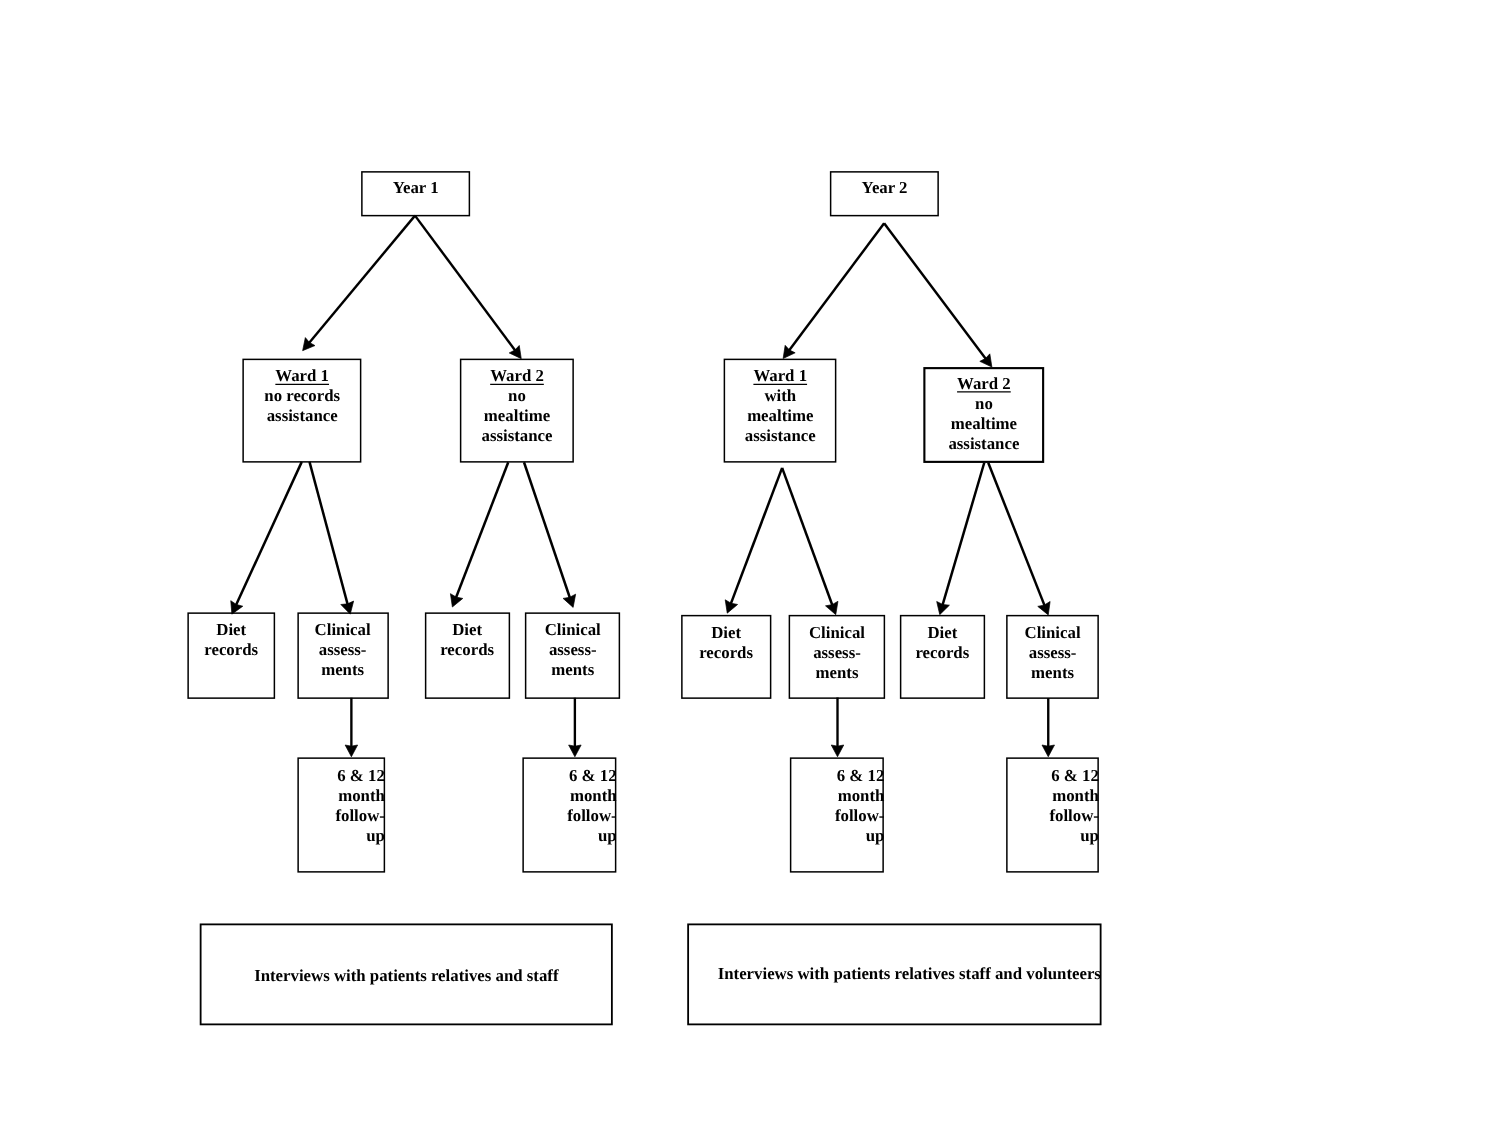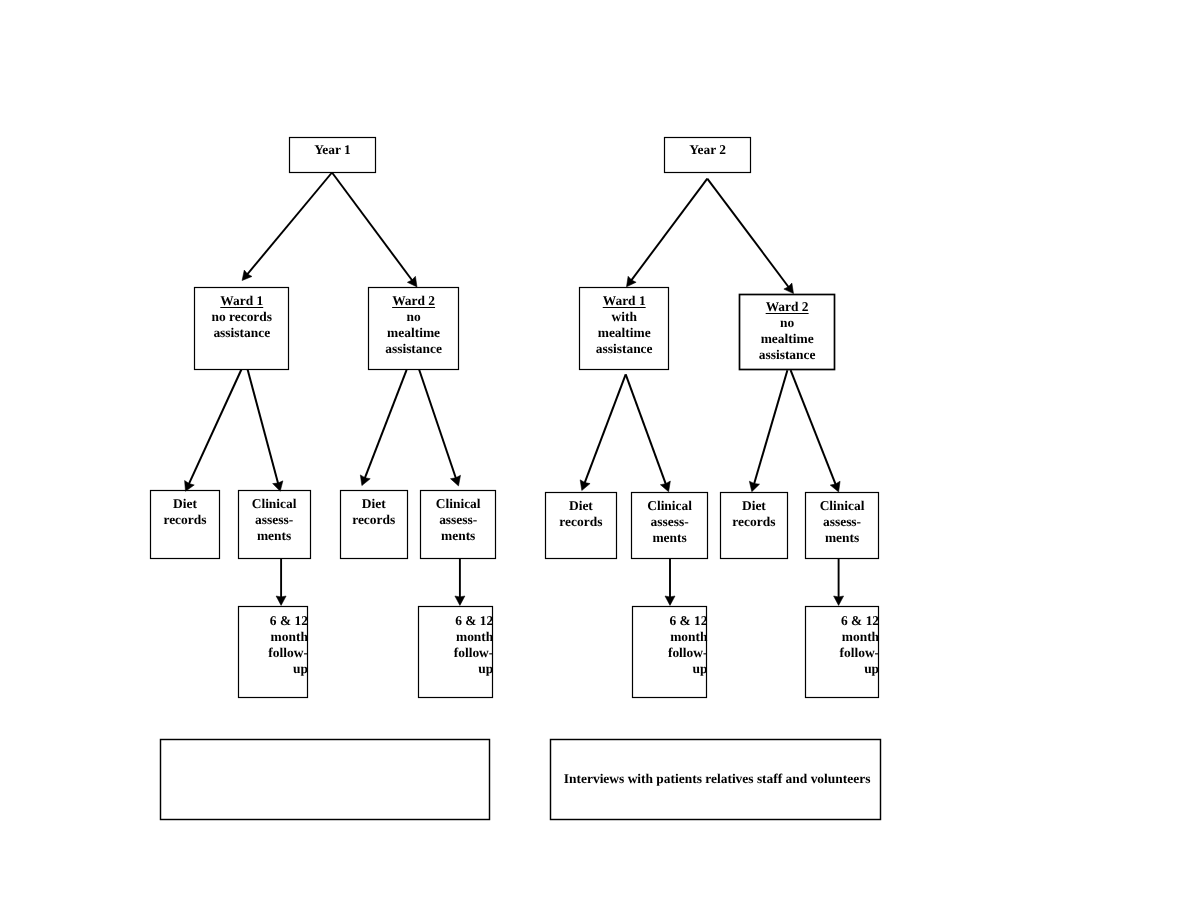--- a/index.html
+++ b/index.html
@@ -175,20 +175,25 @@
 
   <div class="node lft" style="left:417.8px;top:606px;width:75.5px;height:92.1px;">
     <div class="txt" style="top:6.8px;padding-left:11.8px;">
       <span>6 &amp; 12</span><br>
       <span>month</span><br>
       <span>follow-</span><br>
       <span>up</span>
     </div>
   </div>
 
+  <div class="node" style="left:159.62px;top:739.23px;width:330.90px;height:81.20px;">
+    <div class="txt" style="top:33.8px;">
+      <span>Interviews with patients relatives and staff</span>
+    </div>
+  </div>
 
   <div class="node" style="left:664px;top:137px;width:87.3px;height:36.5px;">
     <div class="txt" style="top:5.2px;text-align:center;">
       <span>Year 2</span>
     </div>
   </div>
 
   <div class="node" style="left:579px;top:287px;width:90.4px;height:83.2px;">
     <div class="txt" style="top:6.0px;">
       <span class="u">Ward 1</span><br>
@@ -249,18 +254,18 @@
   <div class="node lft" style="left:805.1px;top:606px;width:74px;height:92.1px;">
     <div class="txt" style="top:6.8px;padding-left:11.8px;">
       <span>6 &amp; 12</span><br>
       <span>month</span><br>
       <span>follow-</span><br>
       <span>up</span>
     </div>
   </div>
 
   <div class="node" style="left:549.48px;top:739.07px;width:331.25px;height:81.55px;">
-    <div class="txt" style="top:32.0px;padding-left:4px;">
+    <div class="txt" style="top:32.0px;padding-left:4px;text-align:right;">
       <span>Interviews with patients relatives staff and volunteers</span>
     </div>
   </div>
 
 </div>
 
 </body></html>

